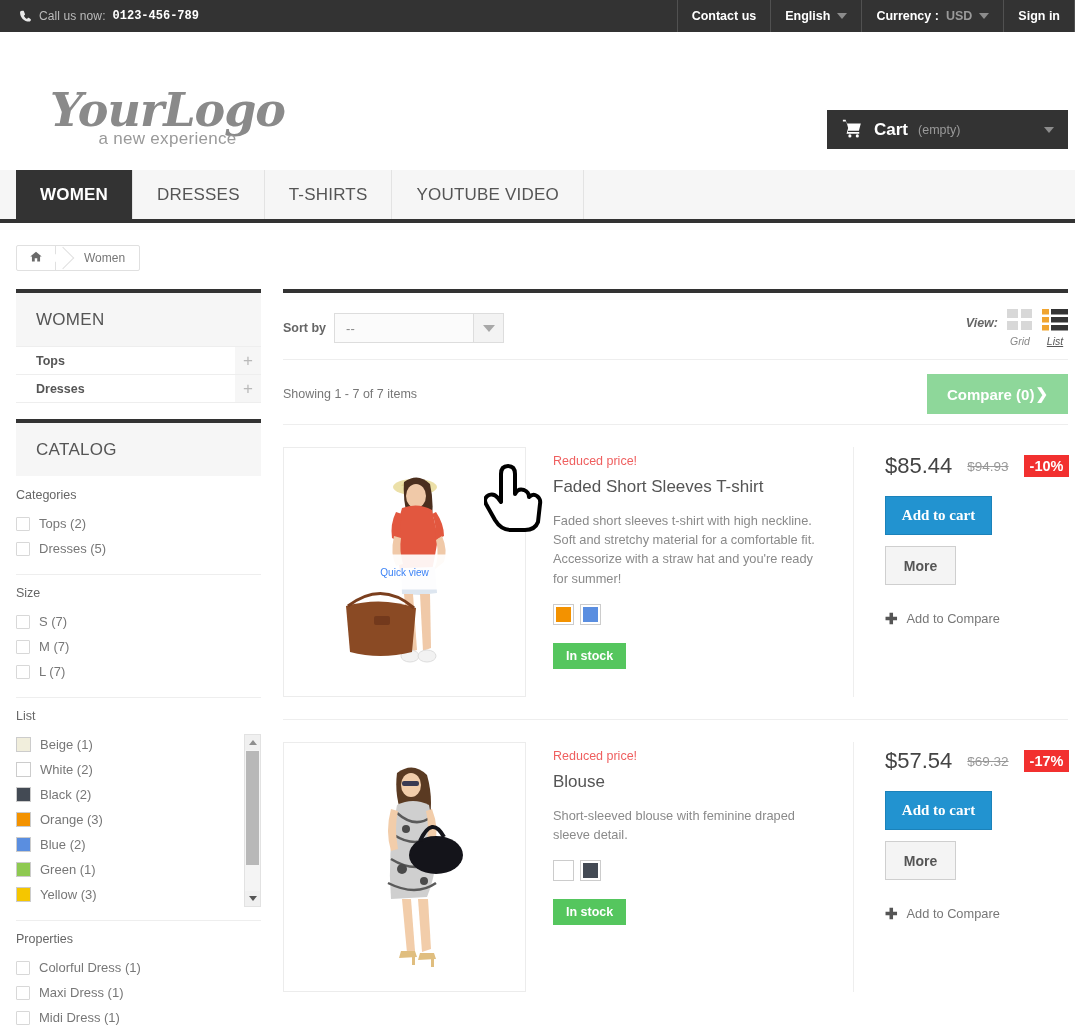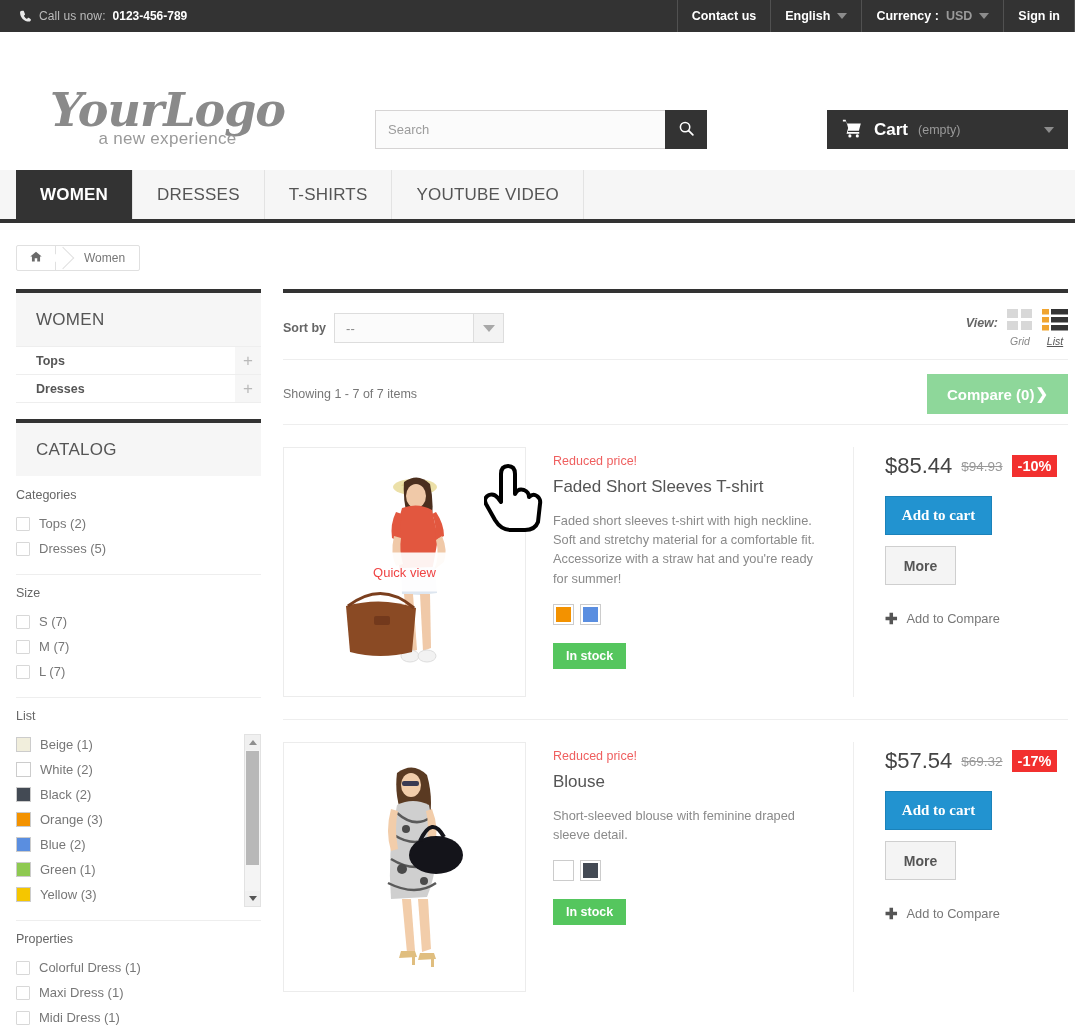--- a/index.html
+++ b/index.html
@@ -12,21 +12,21 @@
   }
 
   
   .topbar {
     height:32px; background:#333; color:#fff;
     display:flex; align-items:stretch; justify-content:space-between;
   }
   .topbar-left { display:flex; align-items:center; padding-left:18px; gap:7px; }
   .phone-icon { width:14px; height:15px; display:block; }
   .call-text { font-size:12px; color:#bbb; letter-spacing:.1px; }
-  .call-number { font-size:12px; color:#fff; font-weight:bold; }
+  .call-number { font-size:12px; color:#fff; font-weight:bold;font-family:Liberation Mono, monospace; }
   .topbar-right { display:flex; align-items:stretch; }
   .tb-item {
     display:flex; align-items:center; padding:0 14px;
     border-left:1px solid #515151; font-size:12.5px;
     font-weight:bold; color:#fff; white-space:nowrap; gap:7px;
   }
   .tb-item:last-child { border-right:1px solid #515151; }
   .tb-muted { color:#9a9a9a; font-weight:bold; }
   .caret-down {
     width:0; height:0; border-left:5px solid transparent;
@@ -197,37 +197,37 @@
   .prod-img-wrap {
     width:243px; flex:none; position:relative;
   }
   .prod-img {
     width:243px; height:250px; border:1px solid #ececec;
     background:#fff; position:relative; overflow:hidden;
   }
   .quickview {
     position:absolute; left:50%; top:50%; transform:translate(-50%,-50%);
     background:rgba(255,255,255,.92); padding:12px 26px;
-    font-size:13px; color:#ef4444; white-space:nowrap;
+    font-size:10px; color:#3b82f6; white-space:nowrap;
   }
   .prod-center { flex:1; padding:7px 30px 0 27px; min-width:0; }
   .reduced { color:#ef5f5f; font-size:12.5px; margin-bottom:9px; }
   .prod-name { font-size:17px; color:#555; margin-bottom:14px; }
   .prod-desc { font-size:12.8px; color:#8a8a8a; line-height:1.5; margin-bottom:16px; }
   .color-opts { display:flex; gap:6px; margin-bottom:18px; }
   .color-opt { width:21px; height:21px; border:1px solid #ccc; padding:2px; }
   .color-opt i { display:block; width:100%; height:100%; }
   .stock {
     display:inline-block; background:#55c65e; color:#fff;
     font-size:12.5px; font-weight:bold; padding:6px 13px;
   }
   .prod-right {
     width:215px; flex:none; border-left:1px solid #eee; padding:6px 0 0 31px;
   }
-  .price-row { display:flex; align-items:center; gap:9px; margin-bottom:17px; }
+  .price-row { display:flex; align-items:center; gap:15px; margin-bottom:17px; }
   .price-new { font-size:22px; color:#444; }
   .price-old { font-size:13.5px; color:#999; text-decoration:line-through; }
   .discount {
     background:#f2302f; color:#fff; font-size:14.5px; font-weight:bold;
     padding:3px 6px;
   }
   .btn-cart {
     display:block; width:107px; height:39px; background:#2293d0;
     border:1px solid #1b82ba; color:#fff; font-size:15px; font-weight:bold;
     cursor:pointer; font-family:Liberation Serif, serif;
@@ -278,31 +278,20 @@
     </div>
   </div>
 </div>
 
 <div class="header">
   <div class="logo">
     <div class="logo-main">YourLogo</div>
     <div class="logo-sub">a new experience</div>
   </div>
 
-  <div class="searchbox">
-    <input class="search-input" type="text" placeholder="Search" style="">
-    <button class="search-btn">
-      <span>
-        <svg width="17" height="17" viewBox="0 0 24 24">
-            <circle cx="10" cy="10" r="6.6" fill="none" stroke="#fff" stroke-width="2.2"></circle>
-            <line x1="15" y1="15" x2="21" y2="21" stroke="#fff" stroke-width="2.4" stroke-linecap="round"></line>
-          </svg>
-      </span>
-    </button>
-  </div>
 
   <div class="cart-block">
     <span>
       <svg width="23" height="21" viewBox="0 0 24 24">
           <path fill="#fff" d="M1 2h3.2l1 4.2h16.3l-2.2 8.3H7.1l-.4 1.6h13v1.9H5.2L7 11.3 5 3.9H1z"></path>
           <circle cx="9" cy="20.5" r="1.8" fill="#fff"></circle>
           <circle cx="17.5" cy="20.5" r="1.8" fill="#fff"></circle>
         </svg>
     </span>
     <span class="cart-label">Cart</span>

